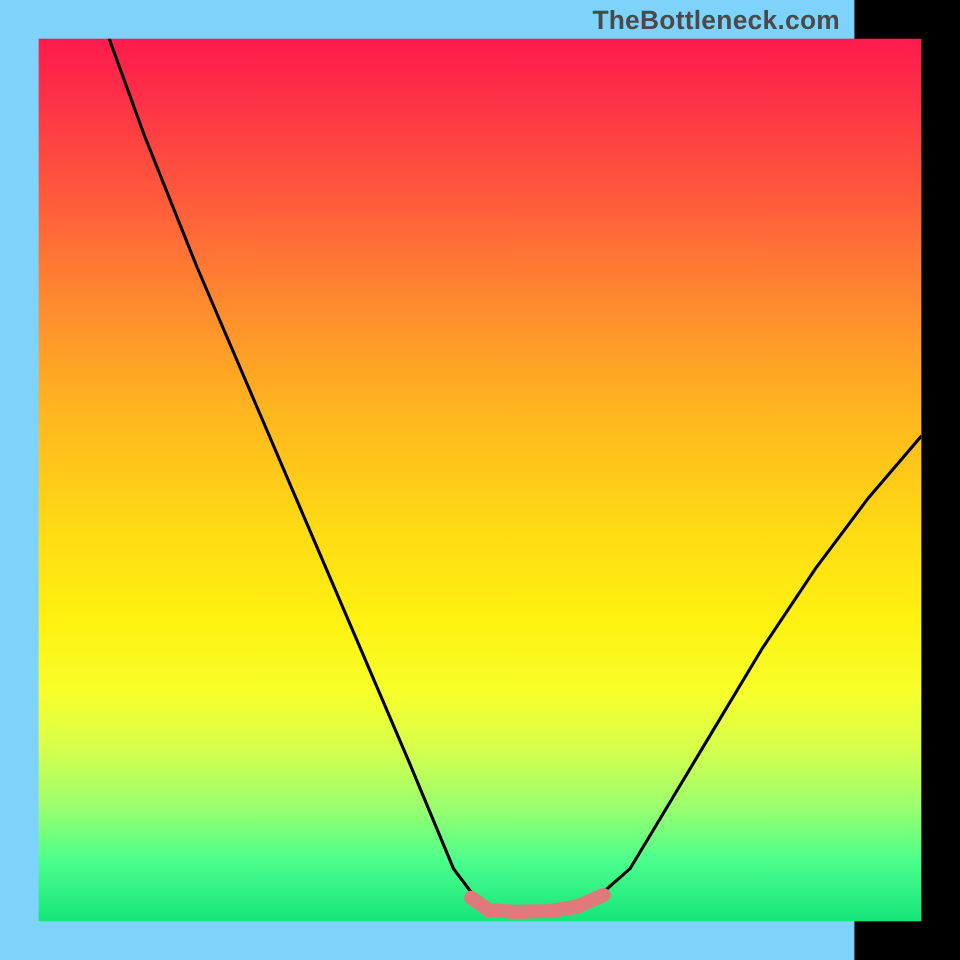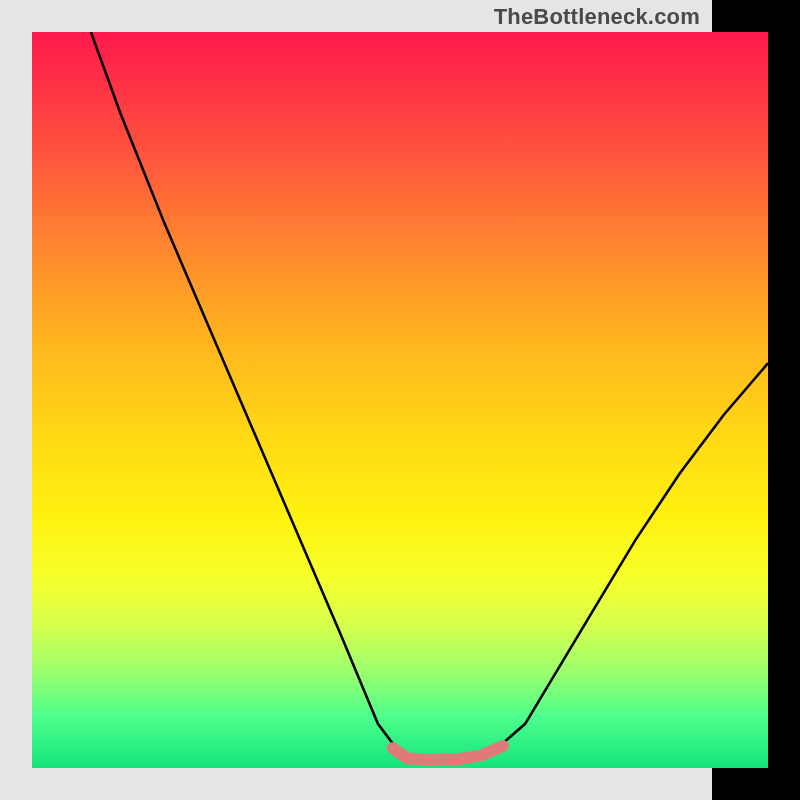--- a/index.html
+++ b/index.html
@@ -8,21 +8,21 @@
     width: 800px;
     height: 800px;
     background: #000;
     font-family: Arial, Helvetica, sans-serif;
     overflow: hidden;
   }
   .frame {
     position: relative;
     width: 712px;
     height: 800px;
-    background: #e5e5e5;
+    background: #7dd3fc;
   }
   .attribution {
     position: absolute;
     top: 4px;
     right: 12px;
     color: #4a4a4a;
     font-size: 22px;
     font-weight: bold;
     letter-spacing: 0.2px;
     z-index: 10;

